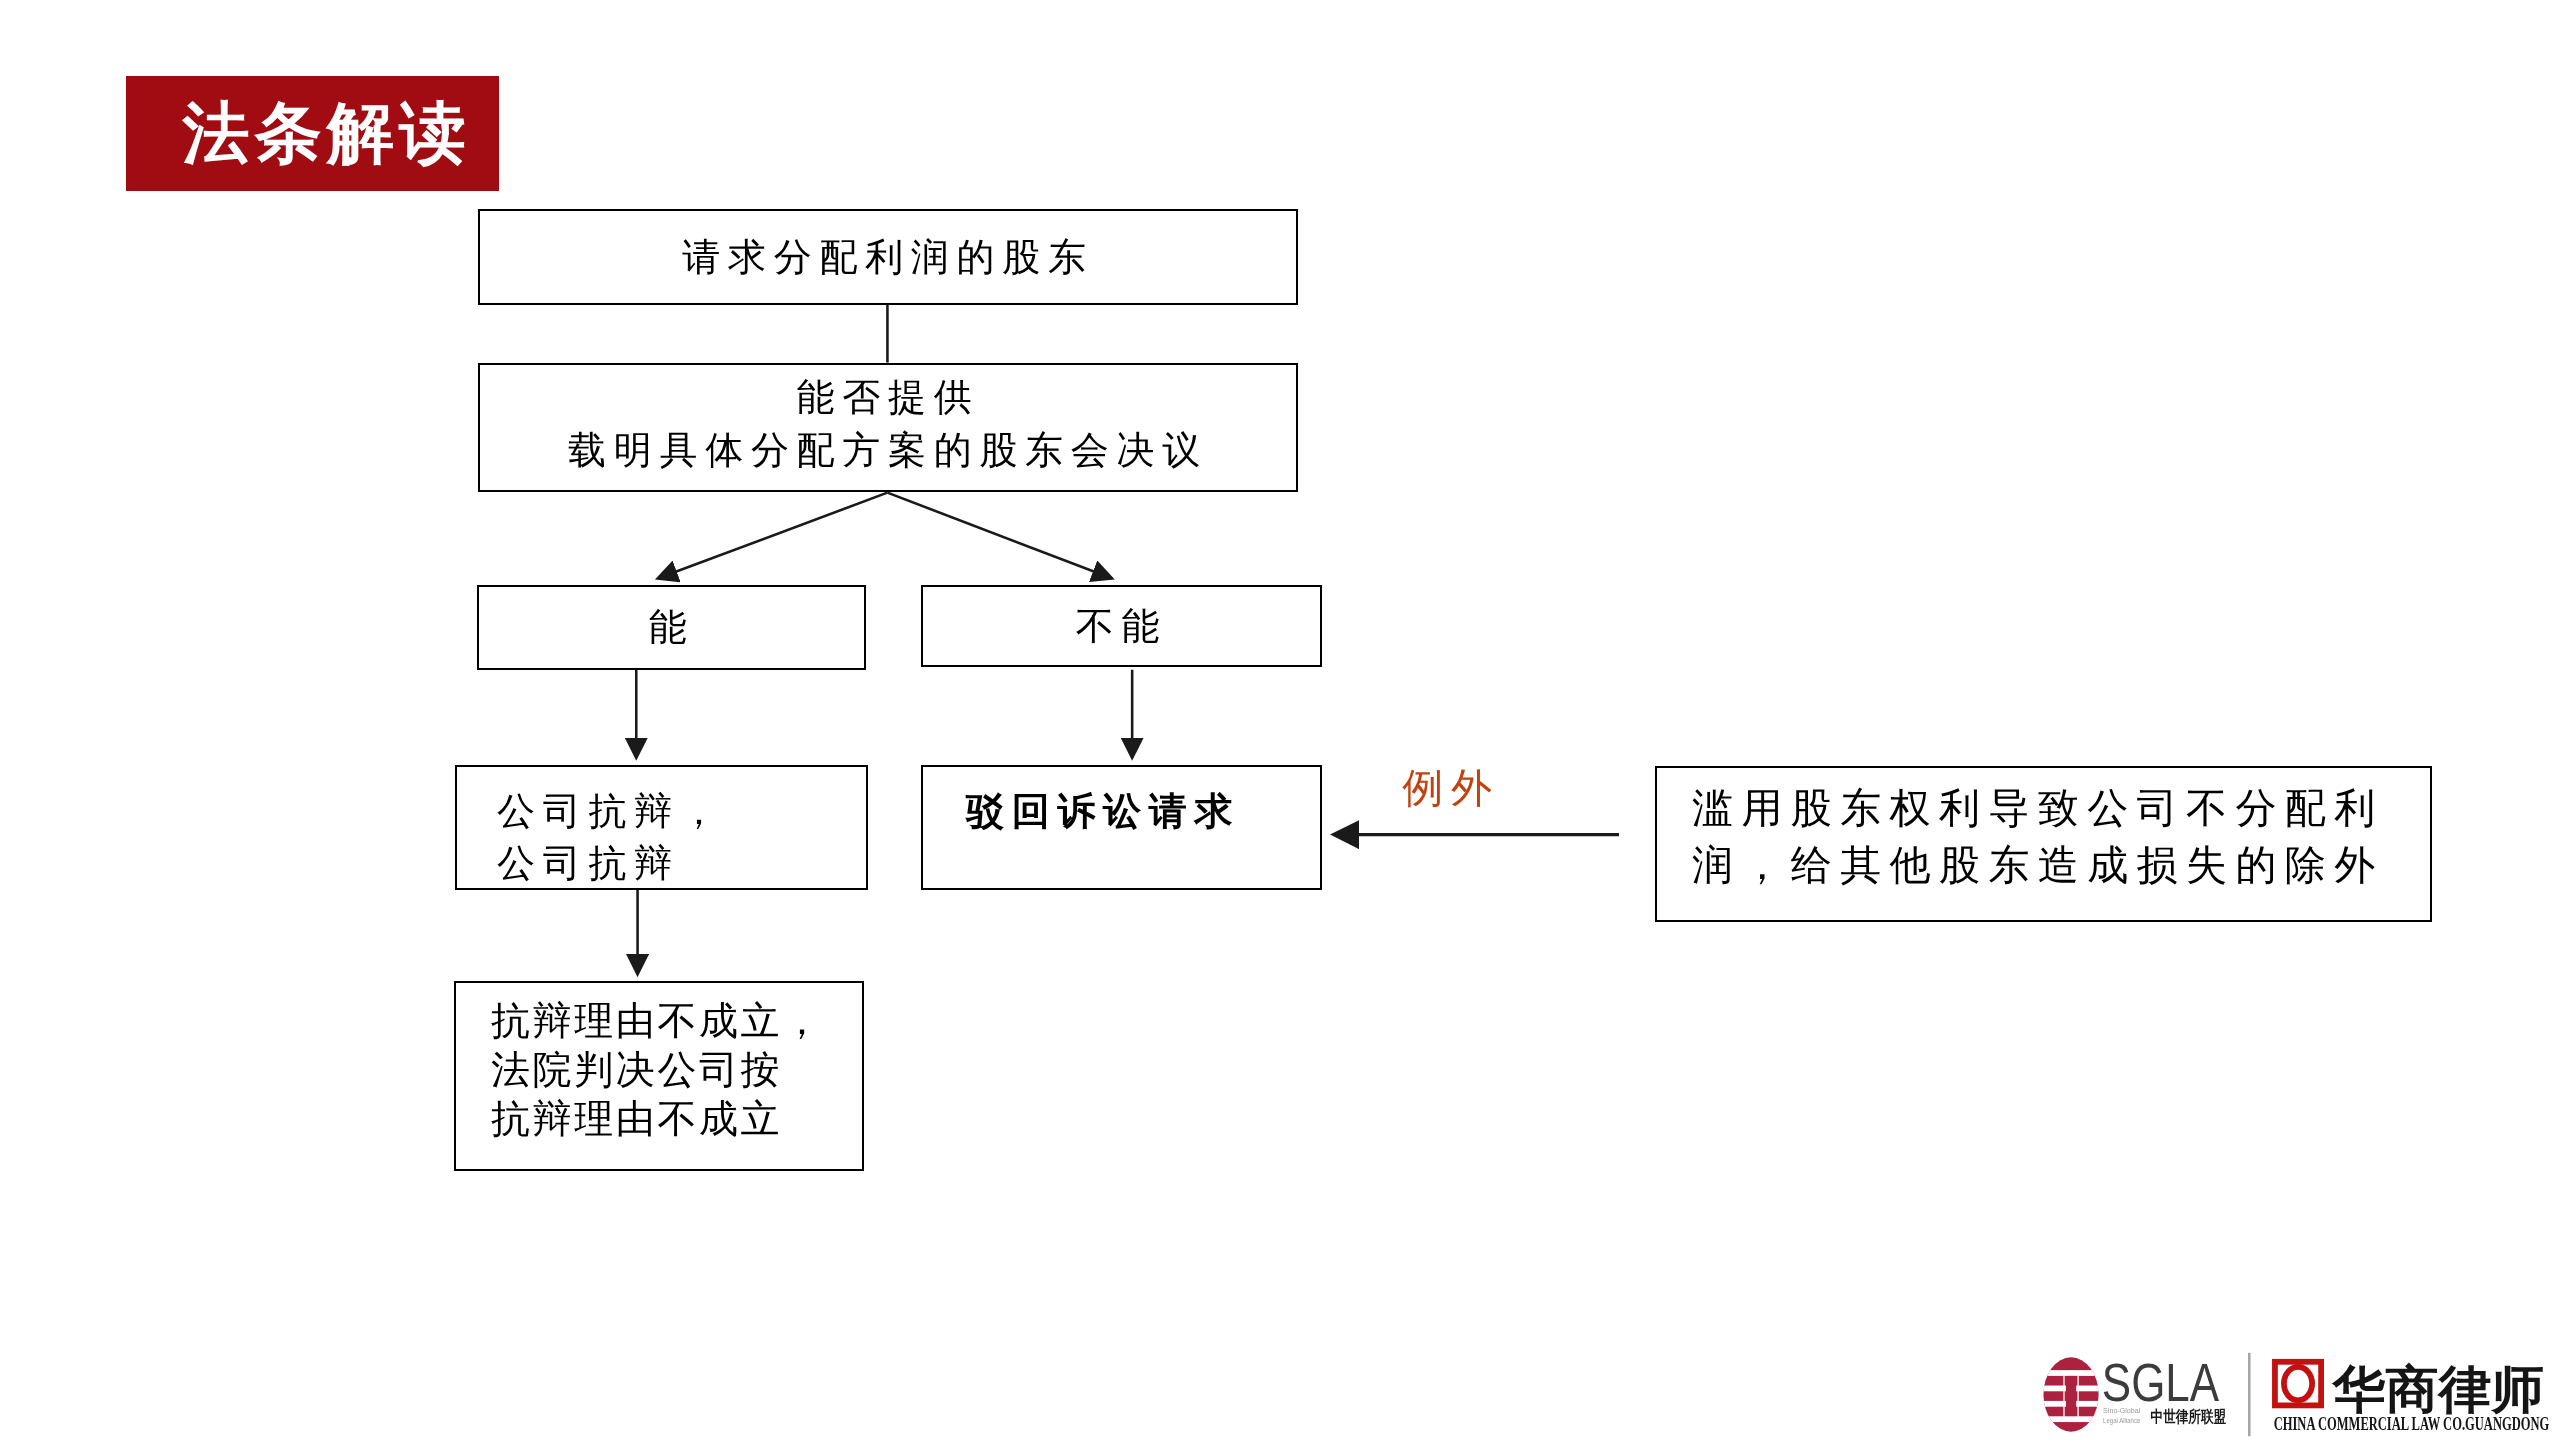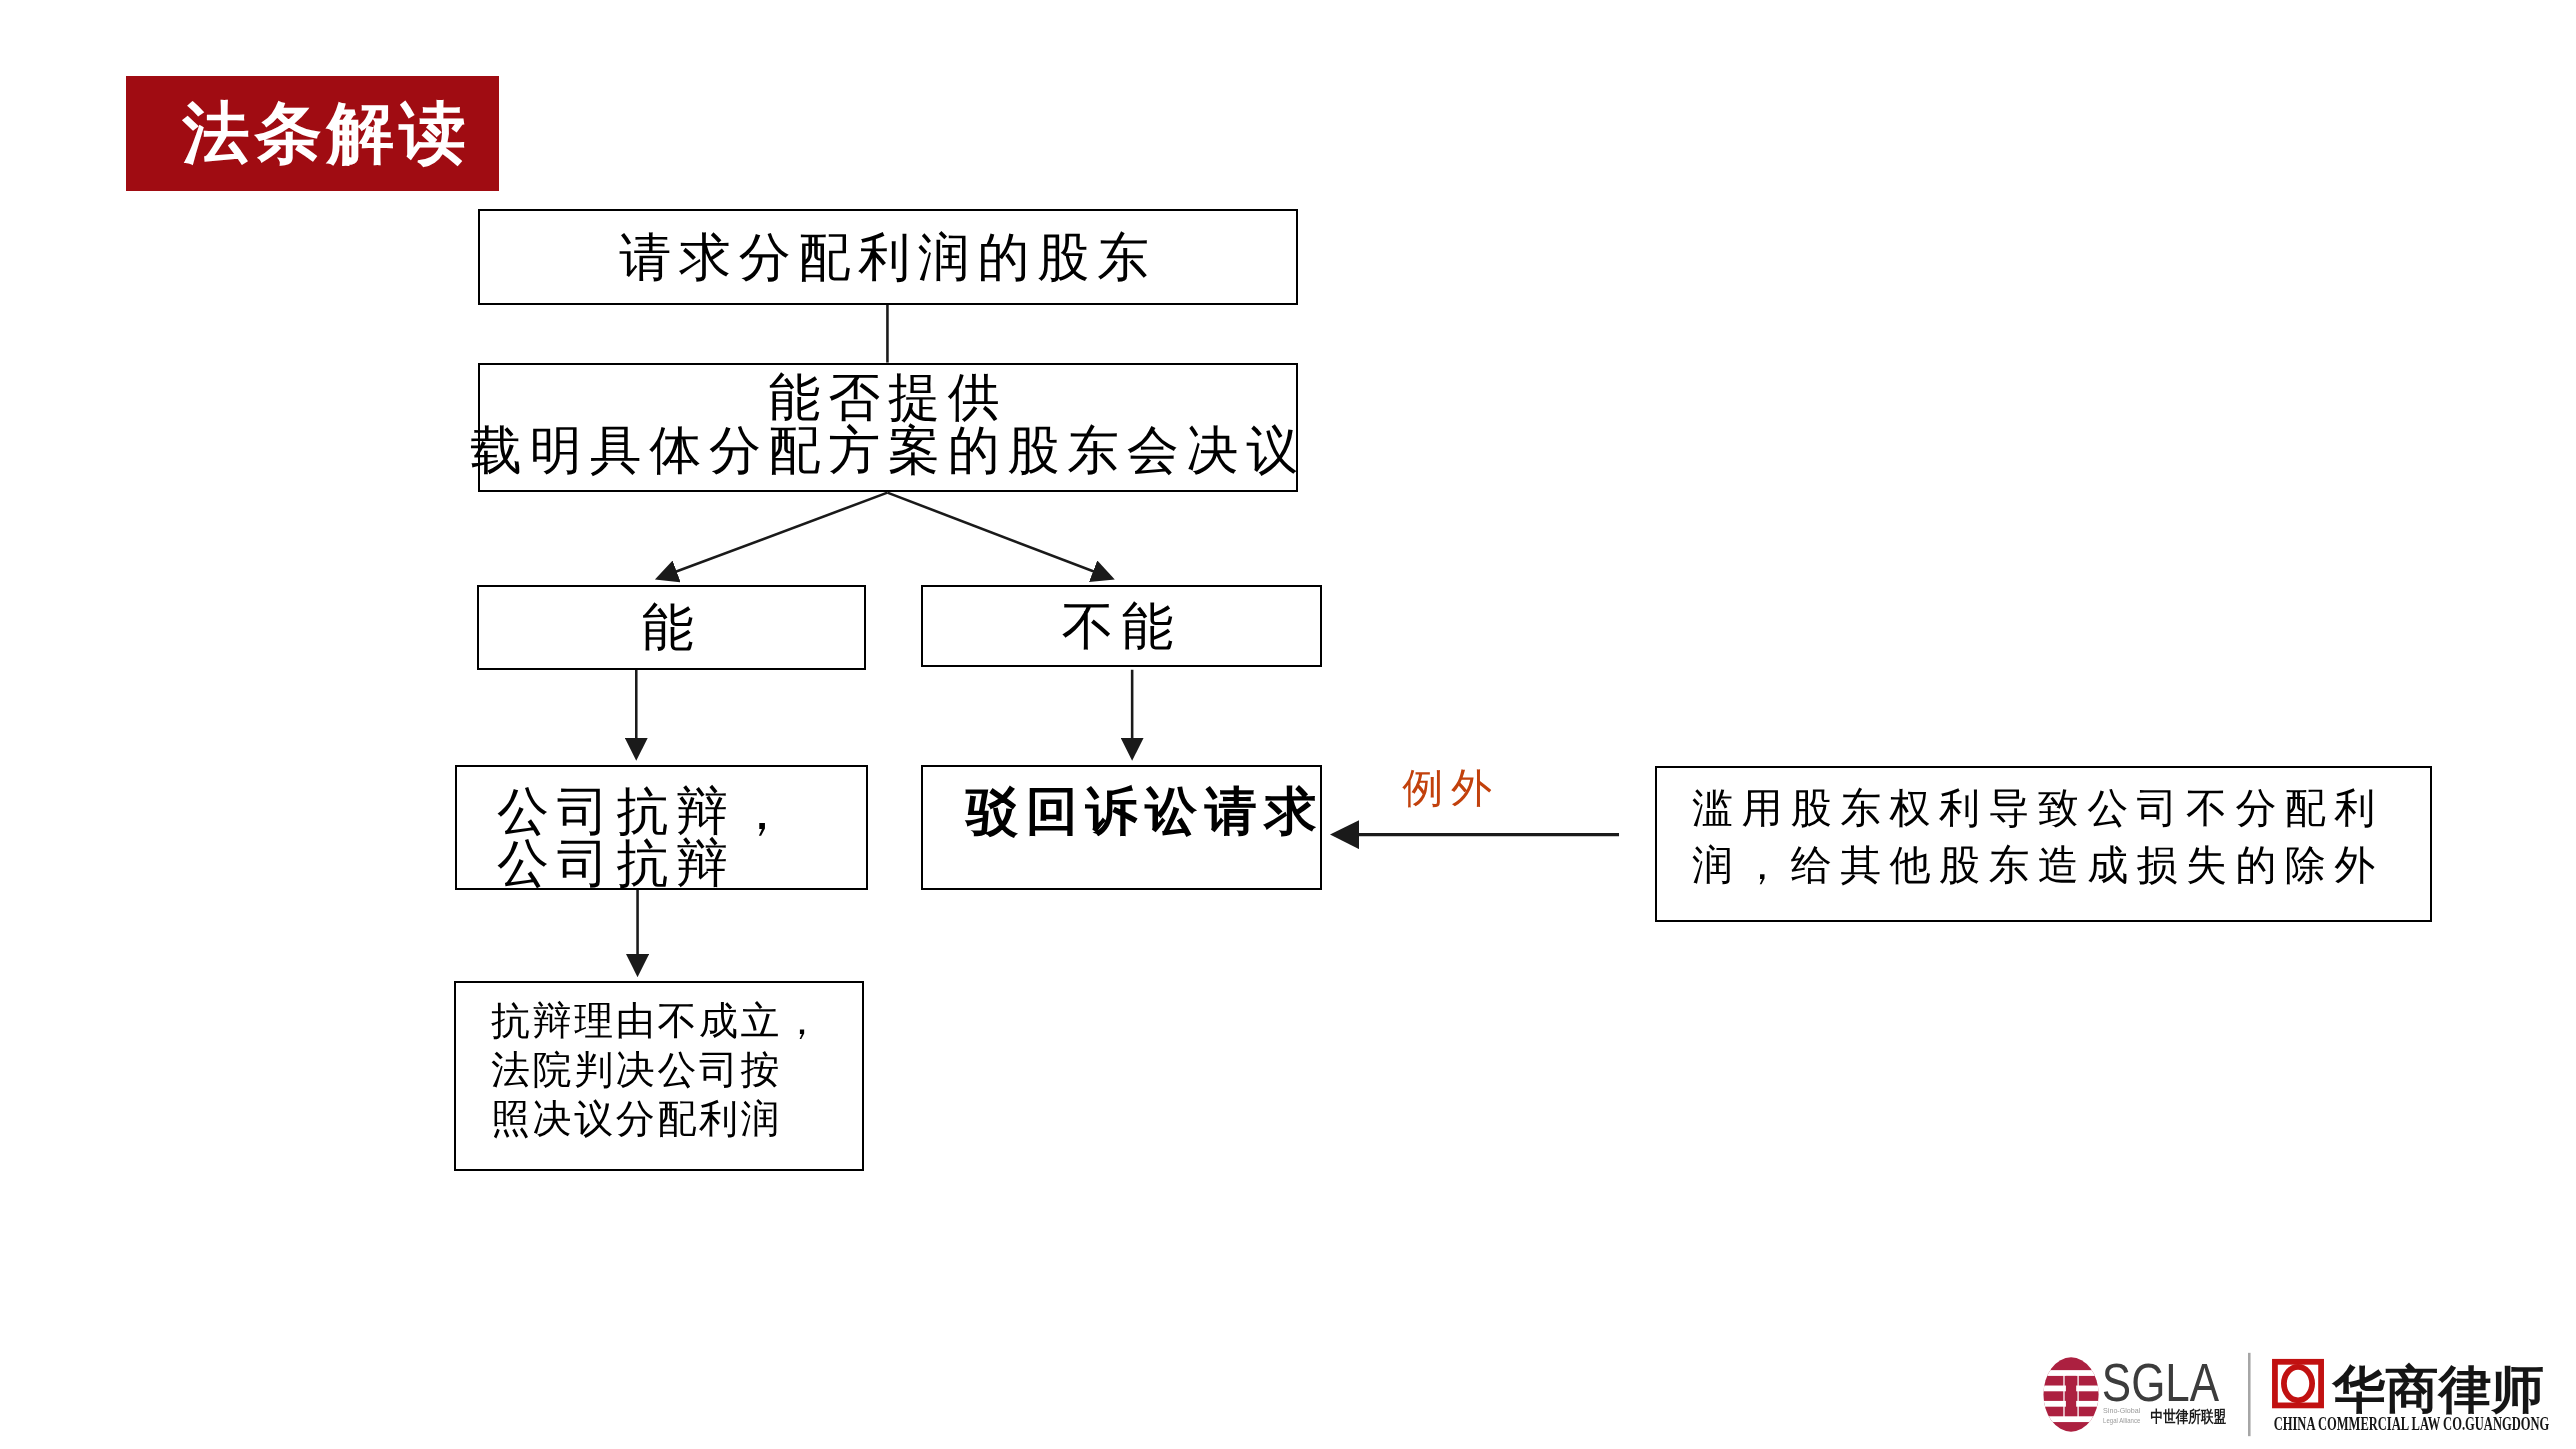--- a/index.html
+++ b/index.html
@@ -17,21 +17,21 @@
     display:flex;align-items:center;justify-content:center;
     font-family:"Liberation Sans","DejaVu Sans",sans-serif;
     font-weight:bold;font-size:67px;letter-spacing:5.2px;padding-left:29px;
   }
   
   svg.connectors{position:absolute;left:0;top:0;width:2576px;height:1449px;}
   
   .node{
     position:absolute;box-sizing:border-box;
     background:#ffffff;border:2.6px solid #000000;
-    color:#000000;font-size:52px;letter-spacing:7.7px;
+    color:#000000;font-size:38px;letter-spacing:7.7px;
     display:flex;flex-direction:column;
   }
   .node .line{line-height:53px;white-space:nowrap;}
   .center{align-items:center;justify-content:center;text-align:center;}
   .box-claimant{left:478px;top:209px;width:820px;height:96px;}
   .box-question{left:478px;top:363px;width:820px;height:129px;padding-bottom:7.7px;}
   .box-can{left:477px;top:585px;width:389px;height:85px;}
   .box-cannot{left:921px;top:585px;width:401px;height:82px;}
   .box-court{left:455px;top:765px;width:413px;height:125px;padding:18px 6.4px 0 40px;}
   .box-court .line{line-height:52px;}
@@ -104,21 +104,21 @@
   </div>
 
   <div class="node box-exception">
     <div class="line">滥用股东权利导致公司不分配利</div>
     <div class="line">润，给其他股东造成损失的除外</div>
   </div>
 
   <div class="node box-final">
     <div class="line">抗辩理由不成立，</div>
     <div class="line">法院判决公司按</div>
-    <div class="line">照决议分配利润</div>
+    <div class="line">抗辩理由不成立</div>
   </div>
 
   <svg class="footer" xmlns="http://www.w3.org/2000/svg" viewBox="0 0 850 170">
     <defs>
       <clipPath id="emblemClip">
           <ellipse cx="64" cy="85" rx="43" ry="58"></ellipse>
         </clipPath>
     </defs>
 
     <g>

